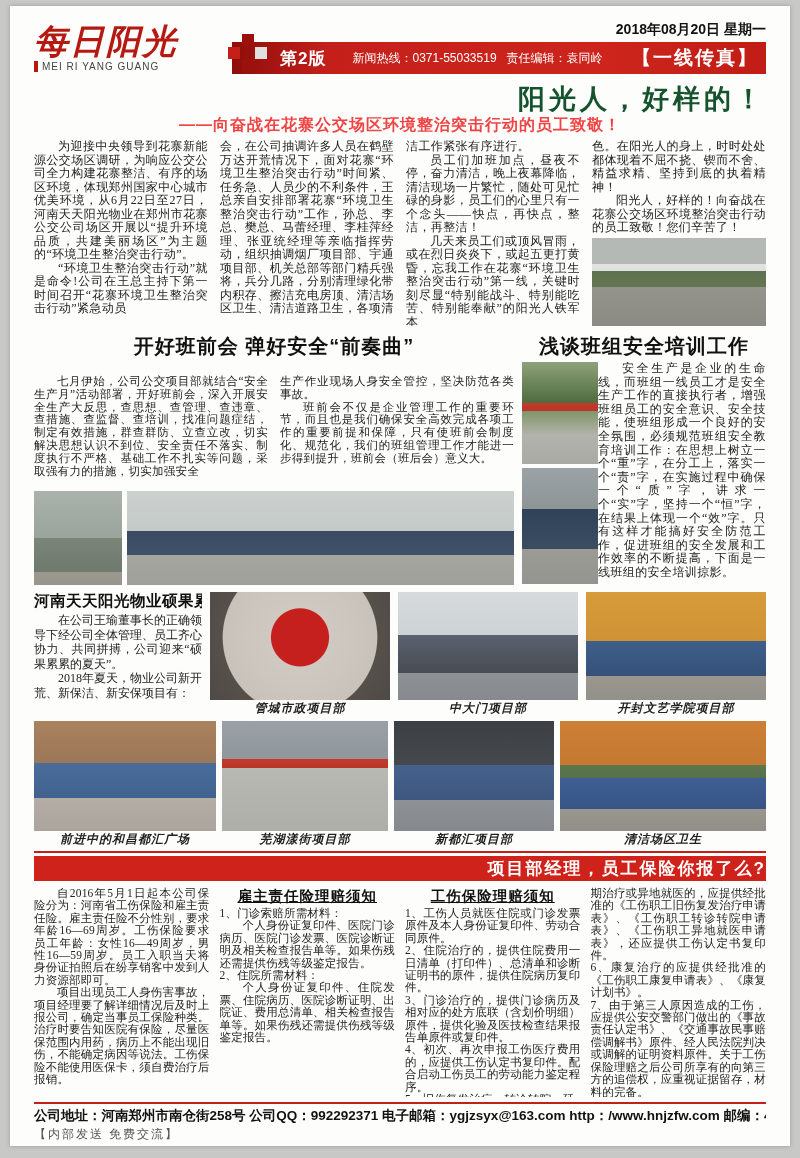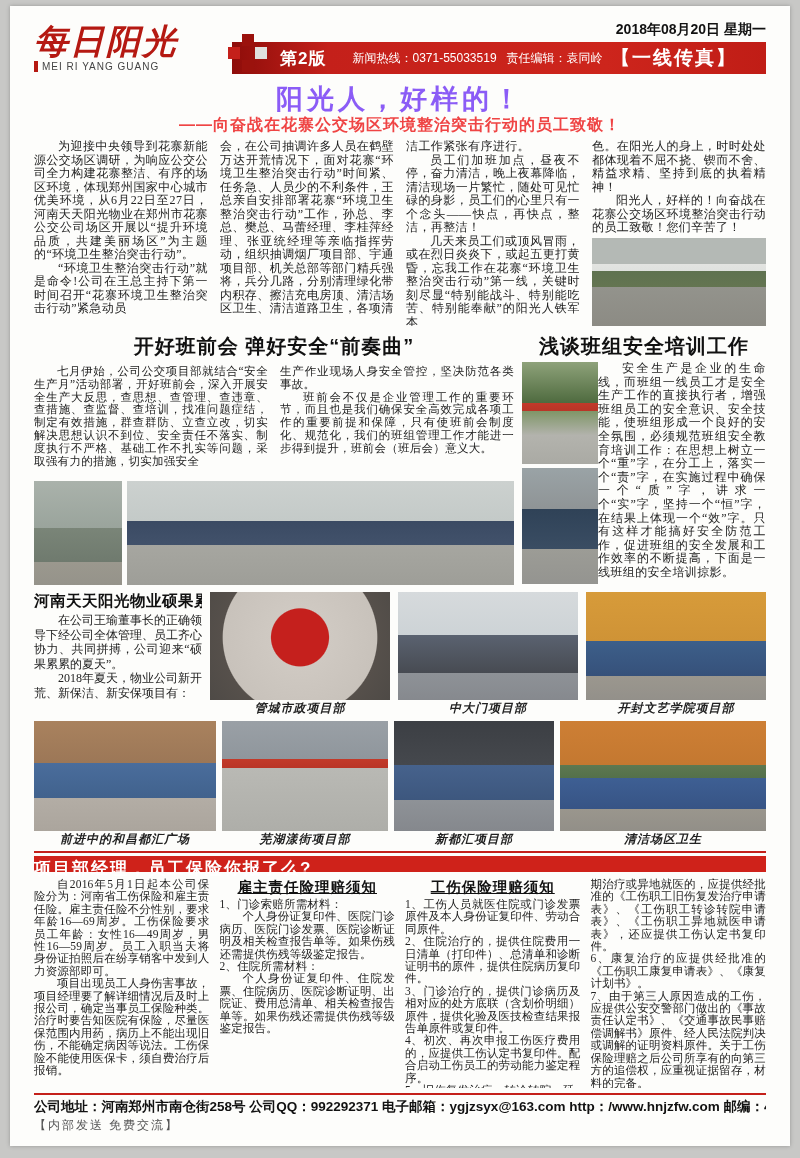--- a/index.html
+++ b/index.html
@@ -41,26 +41,26 @@
   }
   .checker{position:absolute;left:-4px;top:-8px;width:40px;height:40px;}
   .checker i{position:absolute;width:12px;height:12px;background:#c4201a;}
   .checker i:nth-child(1){left:14px;top:0;background:#9b120d;}
   .checker i:nth-child(2){left:0;top:13px;}
   .checker i:nth-child(3){left:27px;top:13px;background:#e0e0de;}
   .checker i:nth-child(4){left:14px;top:26px;background:#9b120d;}
   .edition{font-weight:bold;font-size:17px;margin-left:48px;letter-spacing:1px;}
   .hotline{font-size:12px;margin-left:26px;}
   .editor{font-size:12px;margin-left:10px;}
-  .column-tag{font-weight:bold;font-size:19px;margin-left:auto;margin-right:29px;letter-spacing:2px;}
+  .column-tag{font-weight:bold;font-size:19px;margin-left:auto;margin-right:8px;letter-spacing:2px;}
   
   .headline{margin-top:4px;text-align:center;}
   .headline h1{
     margin:0;font-family:"Liberation Sans","DejaVu Sans",sans-serif;
-    font-size:27px;line-height:30px;color:#8b5cf6;letter-spacing:4px;
+    font-size:27px;line-height:30px;color:#14532d;letter-spacing:4px;text-align:right;
   }
   .headline h2{
     margin:1px 0 0;font-family:"Liberation Sans","DejaVu Sans",sans-serif;
     font-size:16px;line-height:20px;color:#ef4444;letter-spacing:1px;
   }
   
   .bodytext p{margin:0;text-align:justify;}
   .ind{text-indent:2em;}
   
   .a1cols{display:flex;gap:12px;margin-top:5px;height:186px;overflow:hidden;}
@@ -70,21 +70,21 @@
     height:88px;margin-top:3px;
     background:linear-gradient(180deg,#b4b9b5 0%,#b4b9b5 30%,#e3e4e1 30%,#dfe1de 38%,#5f7250 38%,#647551 56%,#93938c 56%,#8c8b84 100%);
   }
   
   .row2{display:flex;gap:8px;margin-top:7px;height:252px;overflow:hidden;}
   .sec-banqian{width:480px;flex:none;}
   .sec-title{
     margin:0;text-align:center;font-family:"Liberation Sans","DejaVu Sans",sans-serif;
     font-size:20px;line-height:26px;color:#111;letter-spacing:1px;font-weight:bold;
   }
-  .bq-cols{display:flex;gap:12px;margin-top:6px;height:112px;overflow:hidden;}
+  .bq-cols{display:flex;gap:12px;margin-top:16px;height:112px;overflow:hidden;}
   .bq-col{flex:1;font-size:11.5px;line-height:12.8px;letter-spacing:.3px;overflow:hidden;}
   .bq-photos{display:flex;gap:5px;margin-top:4px;height:104px;}
   .ph-speaker{width:88px;flex:none;height:100%;
     background:linear-gradient(180deg,#aab2ab 0%,#9aa49c 45%,#7a8578 45%,#6f7a6e 78%,#9b988e 78%,#95938a 100%);}
   .ph-lineup{flex:1;height:100%;
     background:linear-gradient(180deg,#ccd1cf 0%,#c4cac8 38%,#3a4a63 38%,#42526b 62%,#a6a6a0 62%,#9e9e98 100%);}
   .sec-safety{flex:1;}
   .safety-body{display:flex;margin-top:3px;height:222px;}
   .safety-photos{width:76px;flex:none;display:flex;flex-direction:column;gap:4px;}
   .ph-training1{height:102px;
@@ -115,21 +115,21 @@
   .fig2-2{width:166px;flex:none;}
   .fig2-3{width:160px;flex:none;}
   .fig2-4{flex:1;}
   .ph-hechang{background:linear-gradient(180deg,#a9825e 0%,#9c7757 38%,#4a6d9c 38%,#41628d 70%,#b3ada5 70%,#aba59d 100%);}
   .ph-wuhu{background:linear-gradient(180deg,#9aa0a6 0%,#8f969c 35%,#c23a2a 35%,#b93527 43%,#b9b9b4 43%,#aeaea9 100%);}
   .ph-xinduhui{background:linear-gradient(180deg,#3c3f44 0%,#45484d 40%,#46628c 40%,#3d577e 72%,#8e9297 72%,#85888d 100%);}
   .ph-zhongdamen{background:linear-gradient(180deg,#cd7f35 0%,#c47830 40%,#5d7850 40%,#54704a 52%,#3e5f93 52%,#375485 80%,#9a968d 80%,#928f88 100%);}
   
   .red-rule{height:2px;background:#c4201a;margin-top:4px;}
   .banner{
-    margin-top:3px;height:16px;line-height:25px;background:#cf221a;color:#fff;text-align:left;
+    margin-top:3px;height:25px;line-height:25px;background:#cf221a;color:#fff;text-align:right;
     font-family:"Liberation Sans","DejaVu Sans",sans-serif;font-weight:bold;font-size:17px;letter-spacing:2px;
   }
   .ins-cols{display:flex;gap:10px;margin-top:6px;height:210px;overflow:hidden;}
   .ins-col{flex:1;font-size:11.5px;line-height:12.4px;letter-spacing:.2px;overflow:hidden;}
   .ins-title{
     margin:0 0 2px;text-align:center;font-family:"Liberation Sans","DejaVu Sans",sans-serif;
     font-size:14.5px;line-height:18px;font-weight:bold;color:#111;letter-spacing:1px;text-decoration:underline;
   }
   
   .footer-rule{height:3px;border-top:2px solid #c4201a;margin-top:5px;}

